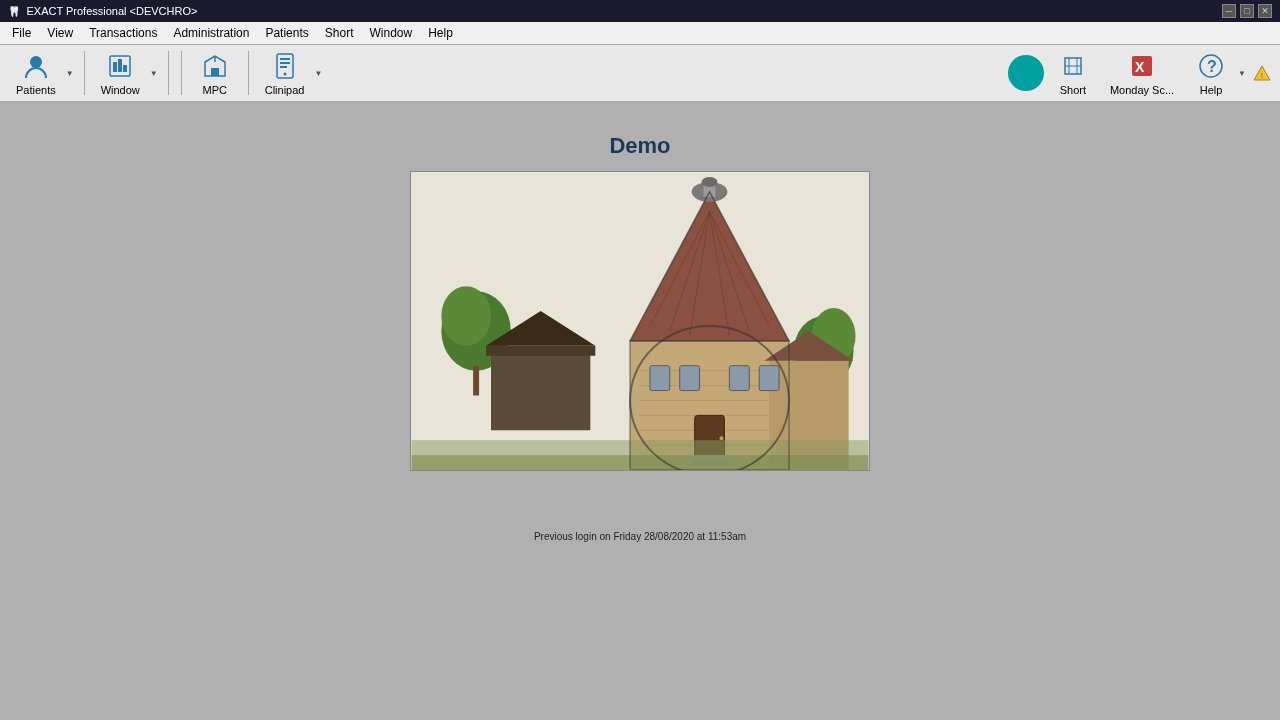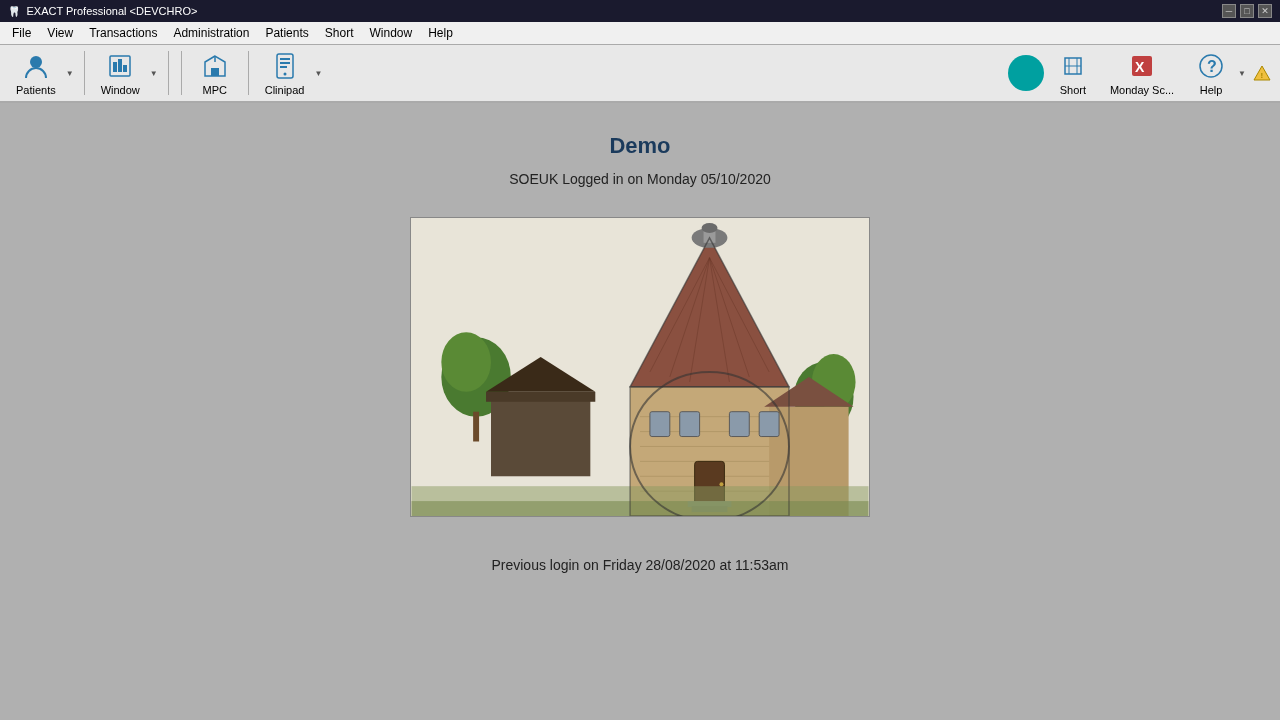--- a/index.html
+++ b/index.html
@@ -145,23 +145,23 @@
     #building-image {
       width: 460px;
       height: 300px;
       background: #e8e4d8;
       position: relative;
       overflow: hidden;
       border: 1px solid #888;
     }
 
     #prev-login {
-      font-size: 14px;
+      font-size: 10px;
       color: #222;
-      margin-top: 40px;
+      margin-top: 60px;
     }
 
     
     #building-svg {
       width: 100%;
       height: 100%;
     }
 
     
     .portal-circle {
@@ -308,21 +308,20 @@
       <svg width="18" height="18" viewBox="0 0 18 18" fill="none">
         <path d="M9 2 L17 16 L1 16 Z" fill="#f0c040" stroke="#aa8800" stroke-width="1"></path>
         <text x="7.5" y="14" font-size="8" fill="#aa8800" font-weight="bold">!</text>
       </svg>
     </div>
   </div>
 </div>
 
 <div id="main-content">
   <h1 id="demo-title">Demo</h1>
-  <p id="login-info">SOEUK Logged in on Monday 05/10/2020</p>
 
   <div id="building-image">
     <svg id="building-svg" viewBox="0 0 460 300" xmlns="http://www.w3.org/2000/svg">
 
       <rect width="460" height="300" fill="#e8e4d8"></rect>
 
       <ellipse cx="65" cy="160" rx="35" ry="40" fill="#4a7a30"></ellipse>
       <ellipse cx="55" cy="145" rx="25" ry="30" fill="#5a8a35"></ellipse>
       <rect x="62" y="195" width="6" height="30" fill="#6b4a2a"></rect>
 

